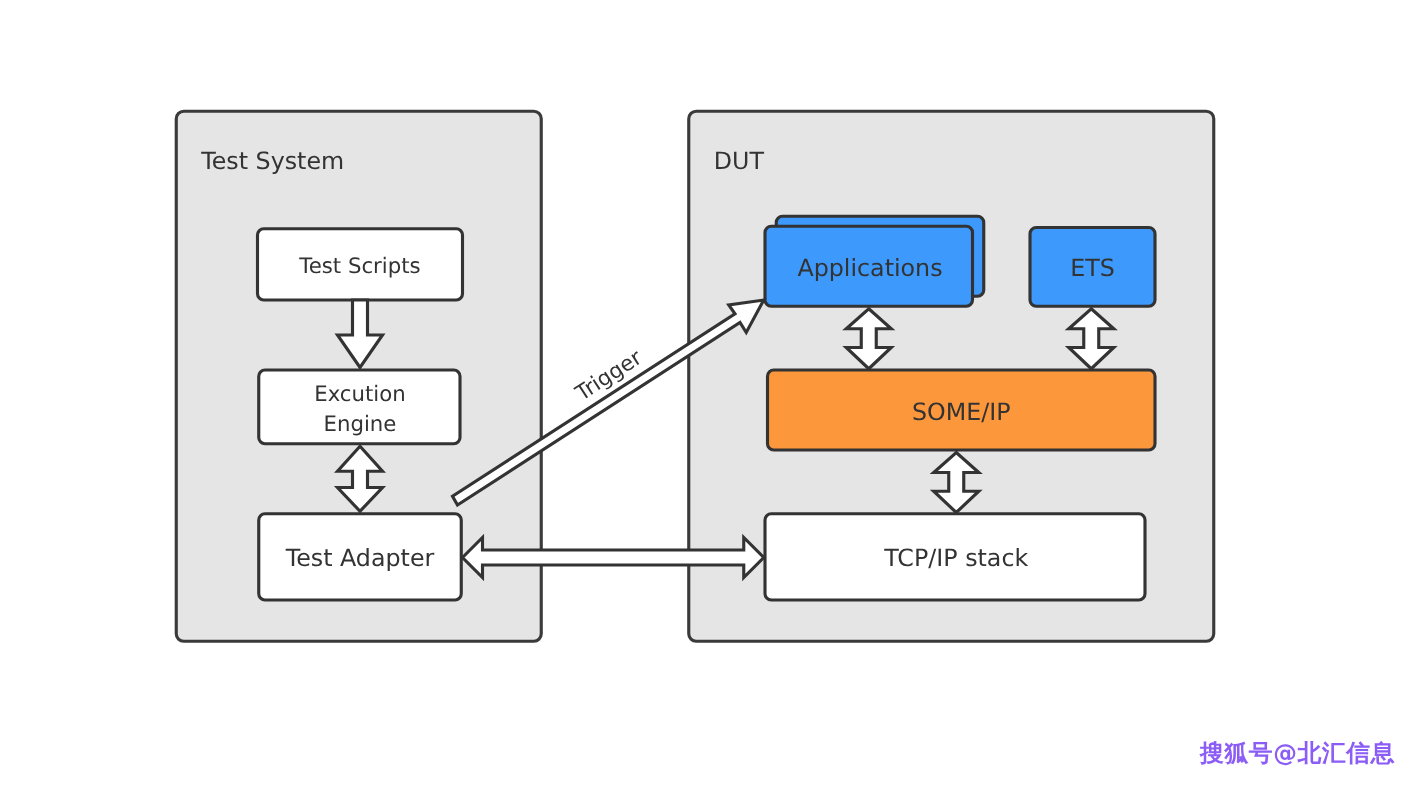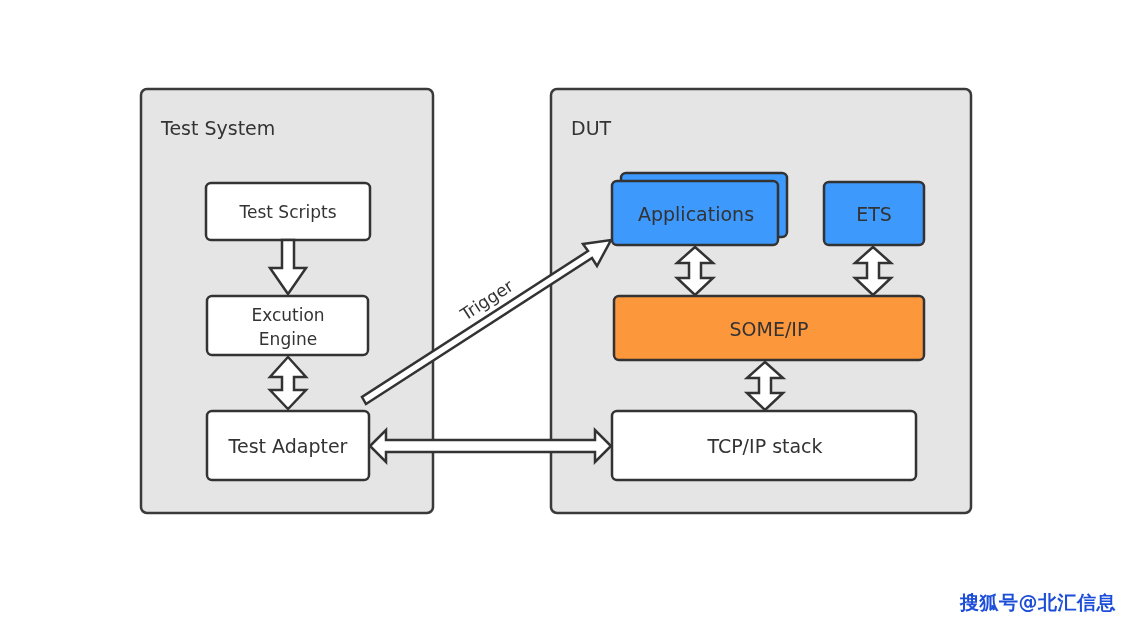--- a/index.html
+++ b/index.html
@@ -4,21 +4,21 @@
 <style>
   html, body { margin: 0; padding: 0; background: #ffffff; }
   body { width: 1140px; height: 628px; position: relative; overflow: hidden;
          font-family: "DejaVu Sans", "Liberation Sans", sans-serif; }
   svg { position: absolute; left: 0; top: 0; }
   .panel { fill: #e5e5e5; stroke: #3a3a3a; stroke-width: 2.5; }
   .box { stroke: #333333; stroke-width: 2.5; }
   .arrow { fill: #ffffff; stroke: #333333; stroke-width: 2.5; stroke-linejoin: miter; }
   .lbl { fill: #333333; font-family: "DejaVu Sans", "Liberation Sans", sans-serif; }
   .watermark { position: absolute; right: 24px; bottom: 12px; font-size: 19px; font-weight: bold;
-               color: #1d4ed8; font-family: "DejaVu Sans", sans-serif; letter-spacing: 0.5px;
+               color: #8b5cf6; font-family: "DejaVu Sans", sans-serif; letter-spacing: 0.5px;
                text-shadow: 0 0 1px #fff; }
 </style>
 </head>
 <body>
 
 <svg width="1140" height="628" viewBox="0 0 1140 628">
 
   <g>
     <rect class="panel" x="141" y="89" width="292" height="424" rx="6"></rect>
     <text class="lbl" x="161" y="135" font-size="19">Test System</text>

